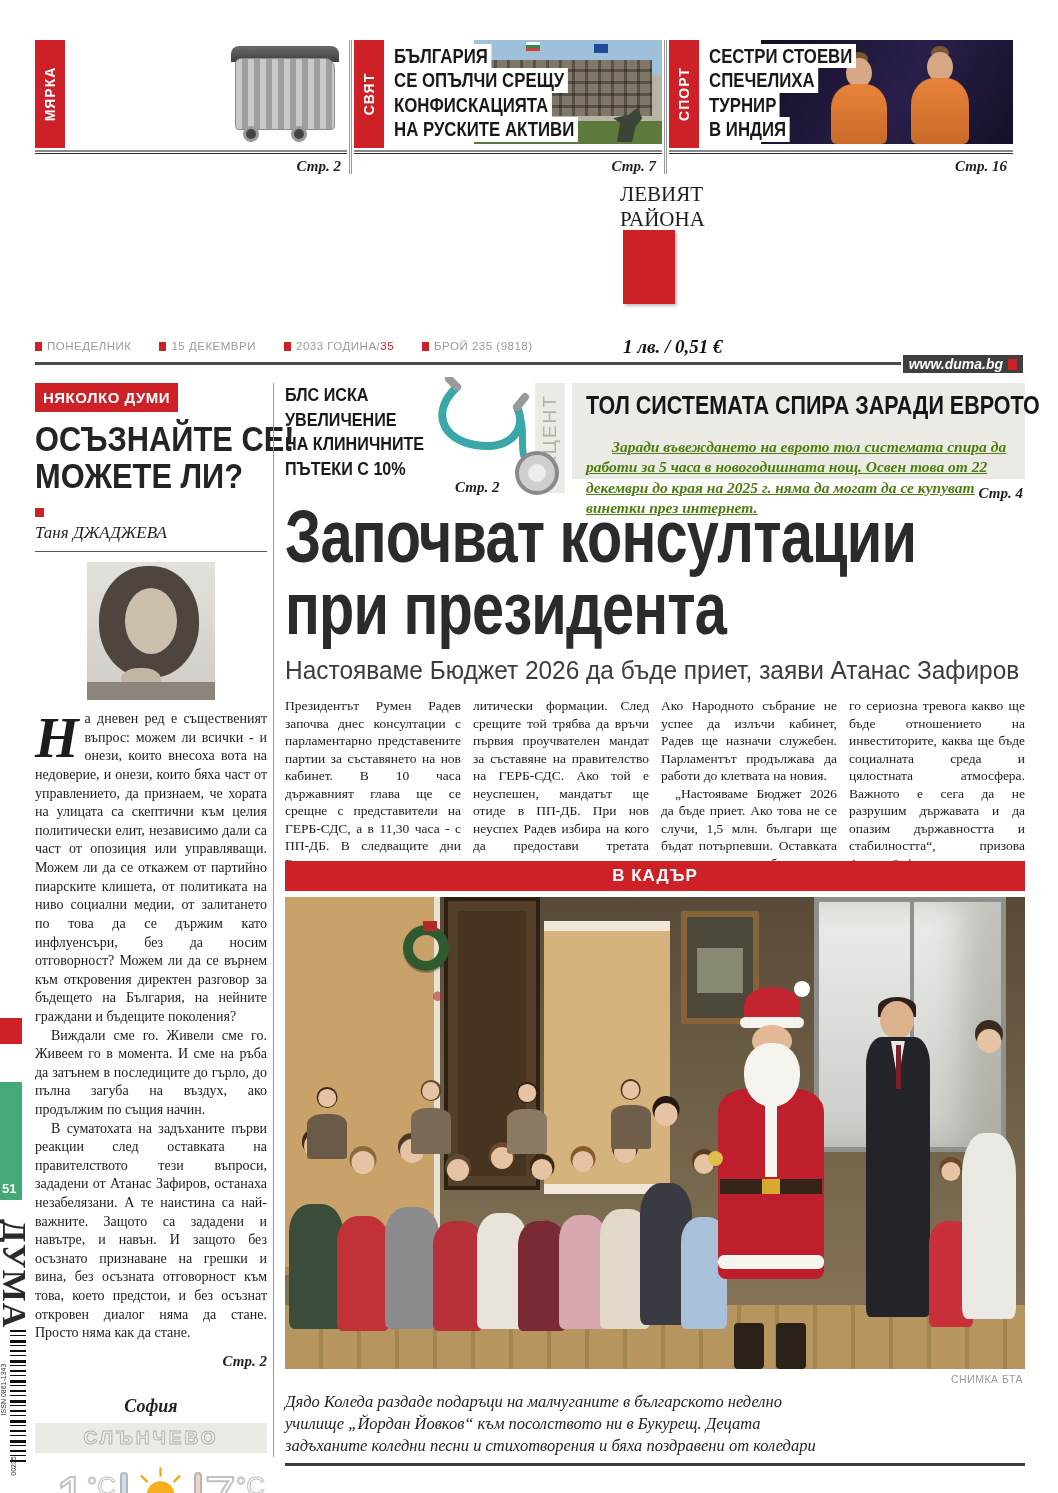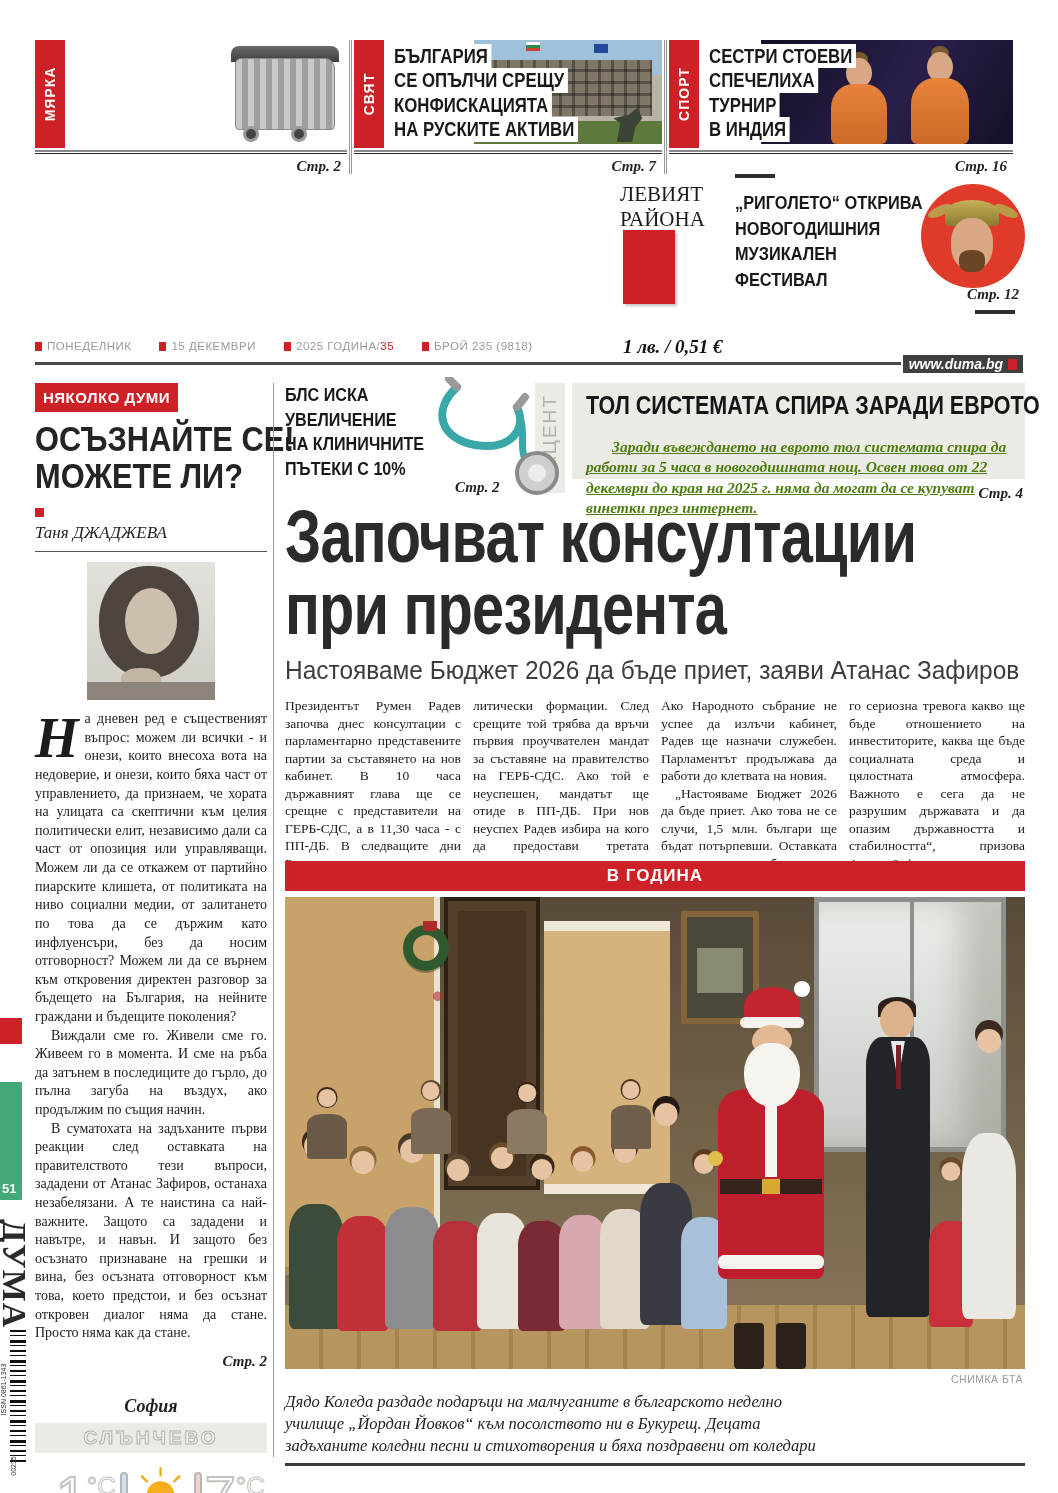--- a/index.html
+++ b/index.html
@@ -269,54 +269,35 @@
       <div class="tref pageref">Стр. 16</div>
     </div>
   </div>
 
   <div class="masthead">
     <div class="tagline">
       <span>ЛЕВИЯТ</span><br>
       <span>РАЙОНА</span>
     </div>
     <div class="redsq"></div>
-    <div class="mh-teaser">
-      <div class="dash"></div>
-      <div class="img-rigo">
-        <i class="rigo-circle"></i>
-        <i class="rigo-horn" style="left:6px;top:22px;transform:rotate(-24deg);"></i>
-        <i class="rigo-horn" style="right:6px;top:22px;transform:rotate(24deg);"></i>
-        <i class="rigo-helmet"></i>
-          <i class="rigo-face"></i>
-          <i class="rigo-beard"></i>
-      </div>
-      <div class="mh-lines">
-        <span>„РИГОЛЕТО“ ОТКРИВА</span>
-        <span>НОВОГОДИШНИЯ</span>
-        <span>МУЗИКАЛЕН</span>
-        <span>ФЕСТИВАЛ</span>
-      </div>
-      <div class="mh-ref pageref">Стр. 12</div>
-      <div class="dash mh-dash2"></div>
-    </div>
   </div>
 
   <div class="datebar">
     <div class="ditems">
       <div class="ditem">
           <i></i>
           <span>ПОНЕДЕЛНИК</span>
         </div>
       <div class="ditem">
           <i></i>
           <span>15 ДЕКЕМВРИ</span>
         </div>
       <div class="ditem">
           <i></i>
-          <span><span>2025 ГОДИНА/</span><b>35</b></span>
+          <span><span>2033 ГОДИНА/</span><b>35</b></span>
         </div>
       <div class="ditem">
           <i></i>
           <span>БРОЙ 235 (9818)</span>
         </div>
     </div>
     <div class="price">1 лв. / 0,51 €</div>
     <div class="drule"></div>
     <div class="site">
         <span>www.duma.bg</span>
@@ -427,21 +408,21 @@
         <p class="np">Ако Народното събрание не успее да излъчи кабинет, Радев ще назначи служебен. Парламентът продължава да работи до клетвата на новия.</p>
         <p>„Настояваме Бюджет 2026 да бъде приет. Ако това не се случи, 1,5 млн. българи ще бъдат потърпевши. Оставката на правителството буди мно-</p>
       </div>
       <div class="col">
         <p class="np">го сериозна тревога какво ще бъде отношението на инвеститорите, каква ще бъде социалната среда и цялостната атмосфера. Важното е сега да не разрушим държавата и да опазим държавността и стабилността“, призова Атанас Зафиров.</p>
         <span class="colref pageref">Стр. 3</span>
       </div>
     </div>
 
     <div class="vkadr">
-        <span>В ГОДИНА</span>
+        <span>В КАДЪР</span>
       </div>
 
     <div class="photo" id="photo">
       <i class="ph-house1"></i>
       <i class="ph-h1dots"></i>
       <i class="ph-door"></i>
       <i class="ph-house2"></i>
       <i class="ph-paint">
           <i></i>
         </i>

